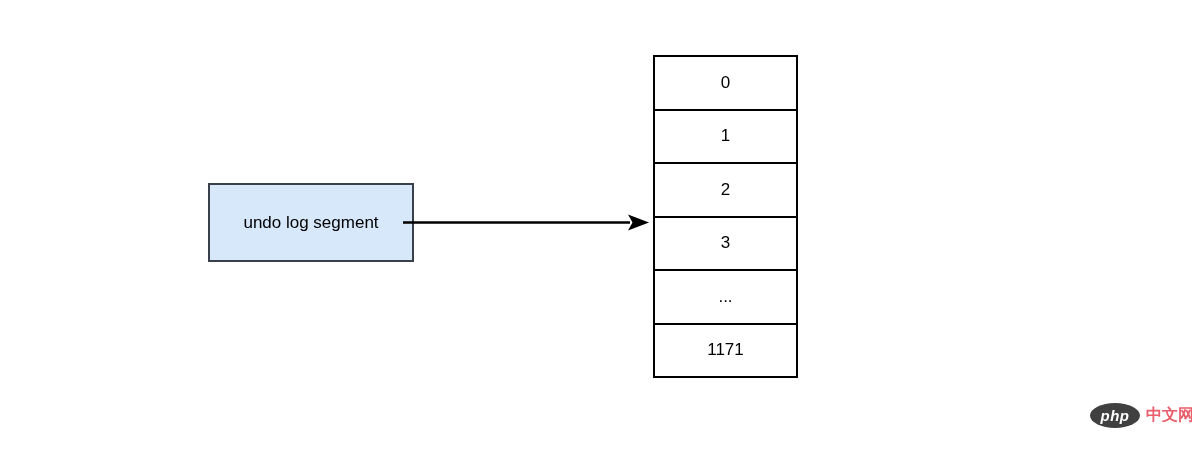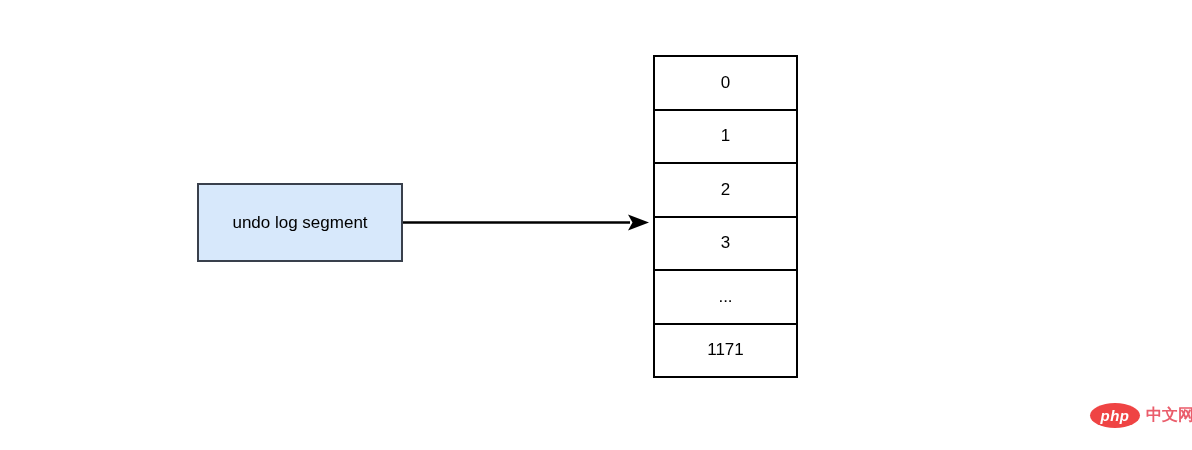--- a/index.html
+++ b/index.html
@@ -14,21 +14,21 @@
   .canvas {
     position: absolute;
     left: 0; top: 0;
     width: 1192px;
     height: 450px;
     background: #ffffff;
   }
   
   .source-box {
     position: absolute;
-    left: 197px;
+    left: 208px;
     top: 183px;
     width: 206px;
     height: 79px;
     background: #d7e8fb;
     border: 2px solid #39404c;
     display: flex;
     align-items: center;
     justify-content: center;
     font-size: 17px;
     color: #000000;
@@ -69,21 +69,21 @@
   .watermark {
     position: absolute;
     left: 1090px;
     top: 403px;
     display: flex;
     align-items: center;
   }
   .php-ellipse {
     width: 50px;
     height: 25px;
-    background: #ef4444;
+    background: #404040;
     border-radius: 50%;
     display: flex;
     align-items: center;
     justify-content: center;
     color: #ffffff;
     font-size: 15px;
     font-weight: bold;
     font-style: italic;
     letter-spacing: 0.5px;
   }

